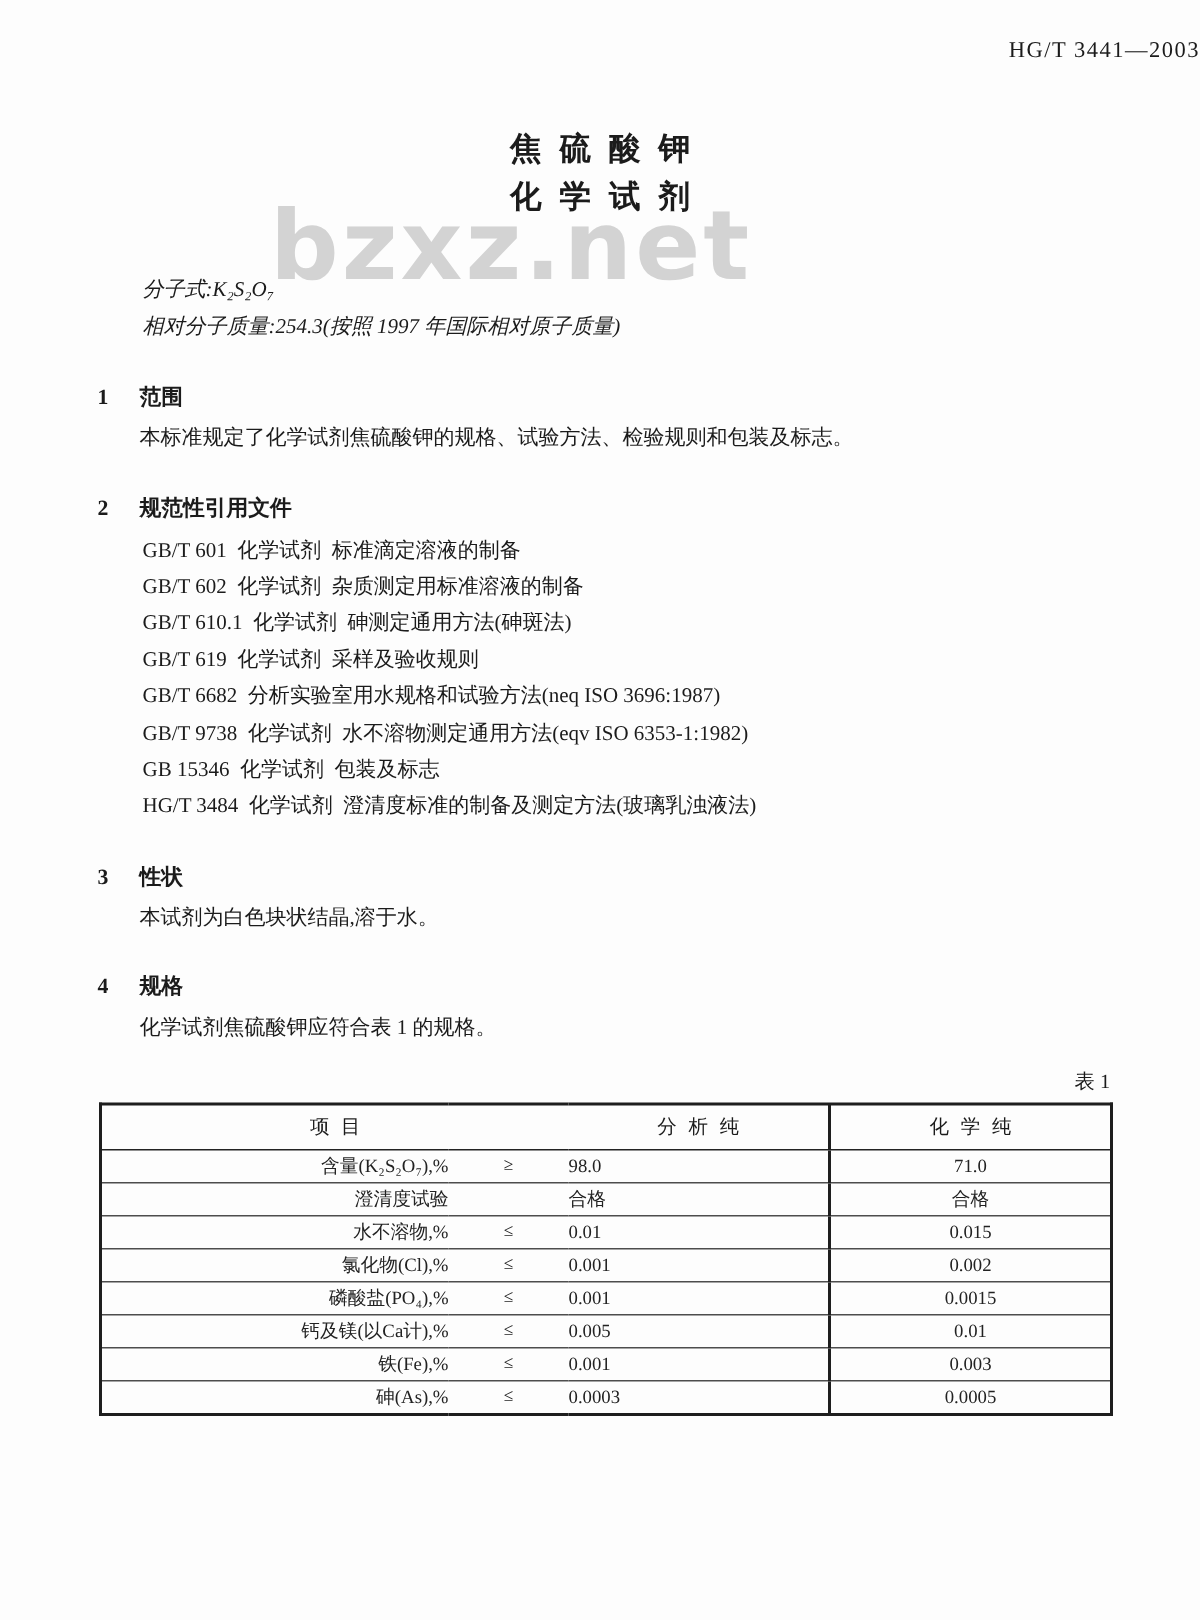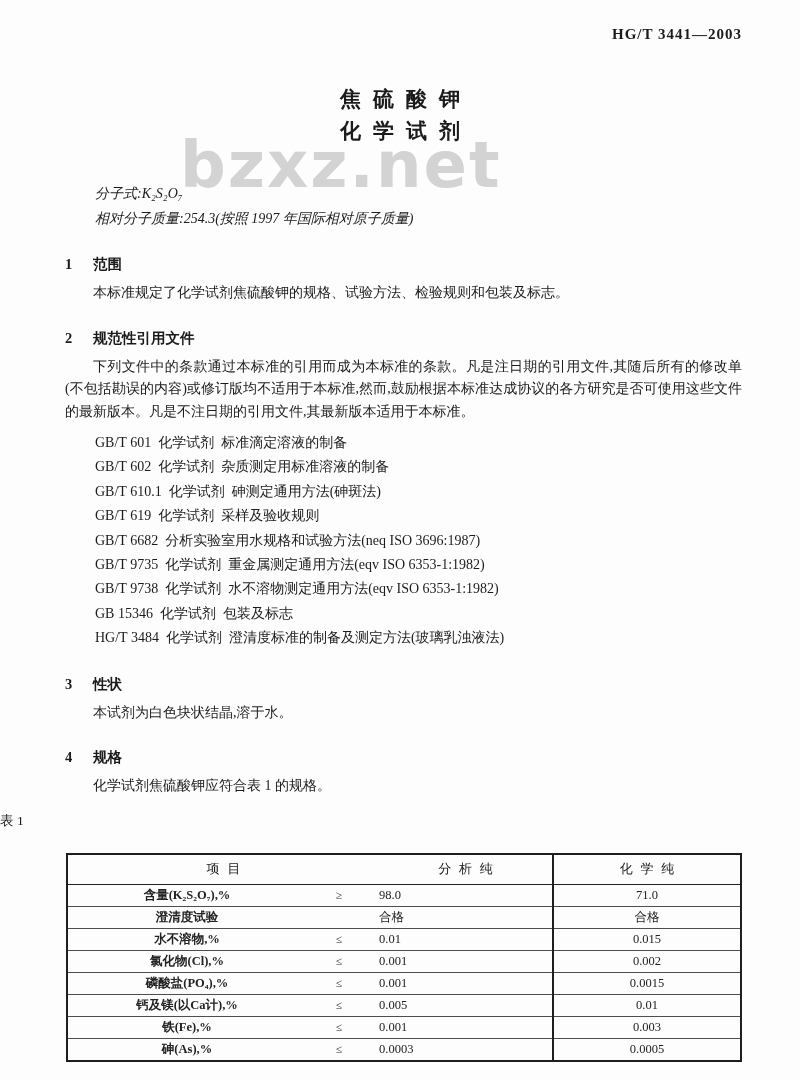--- a/index.html
+++ b/index.html
@@ -10,49 +10,49 @@
   }
   .page{position:relative;width:800px;height:1080px;z-index:1;}
   .watermark{
     position:absolute;left:180px;top:128px;z-index:0;
     font-family:"DejaVu Sans","Liberation Sans",sans-serif;
     font-weight:bold;font-size:64px;letter-spacing:2px;color:#d3d3d3;
     user-select:none;
   }
   .content{position:relative;z-index:2;}
   .std-code{
-    padding-top:26px;margin-right:58px;text-align:right;
-    font-weight:bold;font-size:15px;letter-spacing:1px;
+    padding-top:26px;text-align:right;
+    font-weight:normal;font-size:15px;letter-spacing:1px;
   }
   .title-block{margin-top:40px;text-align:center;line-height:32px;}
   .title-line{font-size:21px;font-weight:bold;letter-spacing:12px;text-indent:12px;}
   .intro{margin:34px 58px 0 95px;font-size:14px;line-height:25px;font-style:italic;}
   .sec-heading{margin:24px 58px 0 65px;font-size:14.5px;font-weight:bold;}
   .sec-heading .sec-num{display:inline-block;min-width:12px;margin-right:16px;}
   .body-p{
     margin:8px 58px 0 65px;font-size:14px;line-height:22.5px;
     text-indent:2em;text-align:justify;
   }
   .refs{margin:8px 58px 0 95px;font-size:14px;line-height:24.4px;}
   .ref-item{white-space:pre-wrap;}
-  .table-caption{margin:14px 0 23px 0;text-align:left;font-size:13.5px;width:740px;}
+  .table-caption{margin:14px 0 5px 0;text-align:right;font-size:13.5px;width:740px;}
   table.spec{
     border-collapse:collapse;table-layout:fixed;
     margin-left:66px;width:674px;
     border:2px solid #1e1e1e;
     font-size:12.5px;
   }
   table.spec th{
     height:27px;font-weight:normal;font-size:13px;
     letter-spacing:0.6em;text-indent:0.6em;
     border-bottom:1.5px solid #222;
     text-align:center;
   }
   table.spec td{height:21px;padding:0;color:#222;}
-  .td-label{text-align:center;padding-left:7px !important;font-weight:bold;}
+  .td-label{text-align:right;padding-left:7px !important;}
   .td-op{text-align:center;font-size:11.5px;color:#333;}
   .td-pt{text-align:left;}
   .td-cp{text-align:center;border-left:2px solid #1e1e1e;}
   th.chemical{border-left:2px solid #1e1e1e;}
   tbody tr + tr td{border-top:1px solid #4d4d4d;}
 </style>
 </head>
 <body>
 
 <div class="page">
@@ -74,29 +74,27 @@
     </div>
 
     <div class="sec-heading">
       <span class="sec-num">1</span><span>范围</span>
     </div>
     <p class="body-p">本标准规定了化学试剂焦硫酸钾的规格、试验方法、检验规则和包装及标志。</p>
 
     <div class="sec-heading">
       <span class="sec-num">2</span><span>规范性引用文件</span>
     </div>
-    <p class="body-p">下列文件中的条款通过本标准的引用而成为本标准的条款。凡是注日期的引用文件,其随后所有的修改单(不包括勘误的内容)或修订版均不适用于本标准,然而,鼓励根据本标准达成协议的各方研究是否可使用这些文件的最新版本。凡是不注日期的引用文件,其最新版本适用于本标准。</p>
 
     <div class="refs" id="refs-list">
         <div class="ref-item">GB/T 601  化学试剂  标准滴定溶液的制备</div>
         <div class="ref-item">GB/T 602  化学试剂  杂质测定用标准溶液的制备</div>
         <div class="ref-item">GB/T 610.1  化学试剂  砷测定通用方法(砷斑法)</div>
         <div class="ref-item">GB/T 619  化学试剂  采样及验收规则</div>
         <div class="ref-item">GB/T 6682  分析实验室用水规格和试验方法(neq ISO 3696:1987)</div>
-        <div class="ref-item">GB/T 9735  化学试剂  重金属测定通用方法(eqv ISO 6353-1:1982)</div>
         <div class="ref-item">GB/T 9738  化学试剂  水不溶物测定通用方法(eqv ISO 6353-1:1982)</div>
         <div class="ref-item">GB 15346  化学试剂  包装及标志</div>
         <div class="ref-item">HG/T 3484  化学试剂  澄清度标准的制备及测定方法(玻璃乳浊液法)</div>
       </div>
 
     <div class="sec-heading">
       <span class="sec-num">3</span><span>性状</span>
     </div>
     <p class="body-p">本试剂为白色块状结晶,溶于水。</p>
 

